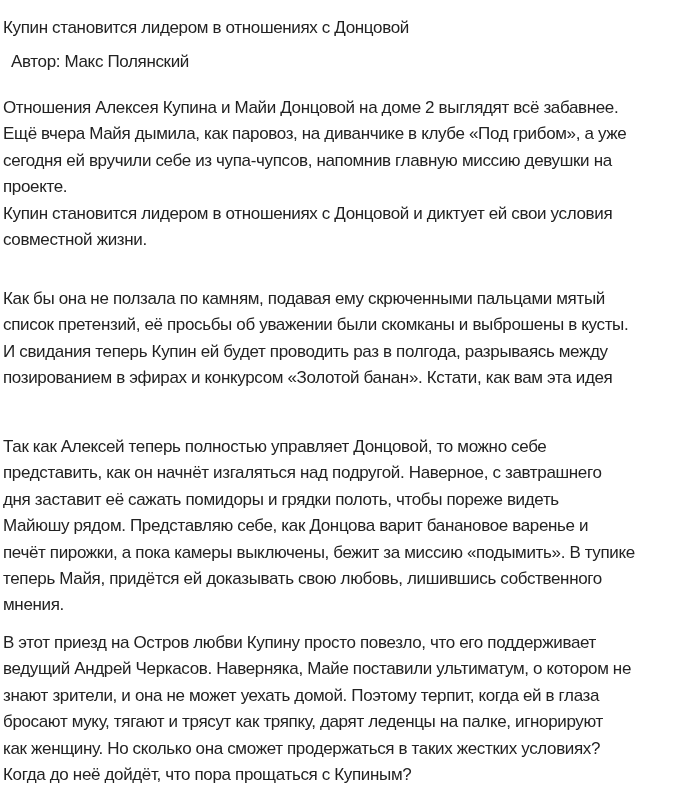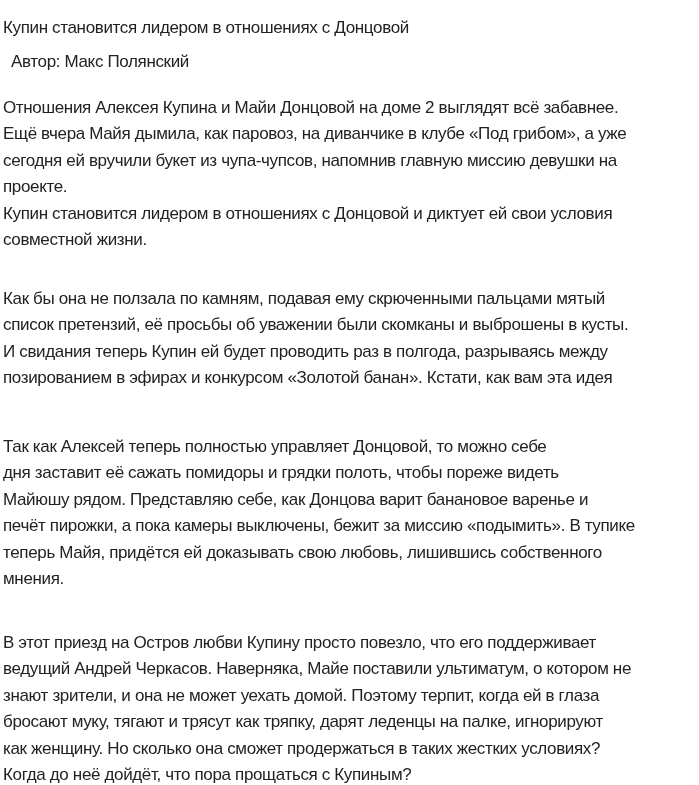--- a/index.html
+++ b/index.html
@@ -40,35 +40,36 @@
 </head>
 <body>
 
 <div class="doc">
   <div class="line title">Купин становится лидером в отношениях с Донцовой</div>
   <div class="line author">Автор: Макс Полянский</div>
 
   <div class="para p1">
     <span class="line">Отношения Алексея Купина и Майи Донцовой на доме 2 выглядят всё забавнее.</span>
     <span class="line">Ещё вчера Майя дымила, как паровоз, на диванчике в клубе «Под грибом», а уже</span>
-    <span class="line">сегодня ей вручили букет из чупа-чупсов, напомнив главную миссию девушки на</span>
+    <span class="line">сегодня ей вручили себе из чупа-чупсов, напомнив главную миссию девушки на</span>
     <span class="line">проекте.</span>
     <span class="line">Купин становится лидером в отношениях с Донцовой и диктует ей свои условия</span>
     <span class="line">совместной жизни.</span>
   </div>
 
   <div class="para p2">
     <span class="line">Как бы она не ползала по камням, подавая ему скрюченными пальцами мятый</span>
     <span class="line">список претензий, её просьбы об уважении были скомканы и выброшены в кусты.</span>
     <span class="line">И свидания теперь Купин ей будет проводить раз в полгода, разрываясь между</span>
     <span class="line">позированием в эфирах и конкурсом «Золотой банан». Кстати, как вам эта идея</span>
   </div>
 
   <div class="para p3">
     <span class="line">Так как Алексей теперь полностью управляет Донцовой, то можно себе</span>
+    <span class="line">представить, как он начнёт изгаляться над подругой. Наверное, с завтрашнего</span>
     <span class="line">дня заставит её сажать помидоры и грядки полоть, чтобы пореже видеть</span>
     <span class="line">Майюшу рядом. Представляю себе, как Донцова варит банановое варенье и</span>
     <span class="line">печёт пирожки, а пока камеры выключены, бежит за миссию «подымить». В тупике</span>
     <span class="line">теперь Майя, придётся ей доказывать свою любовь, лишившись собственного</span>
     <span class="line">мнения.</span>
   </div>
 
   <div class="para p4">
     <span class="line">В этот приезд на Остров любви Купину просто повезло, что его поддерживает</span>
     <span class="line">ведущий Андрей Черкасов. Наверняка, Майе поставили ультиматум, о котором не</span>

